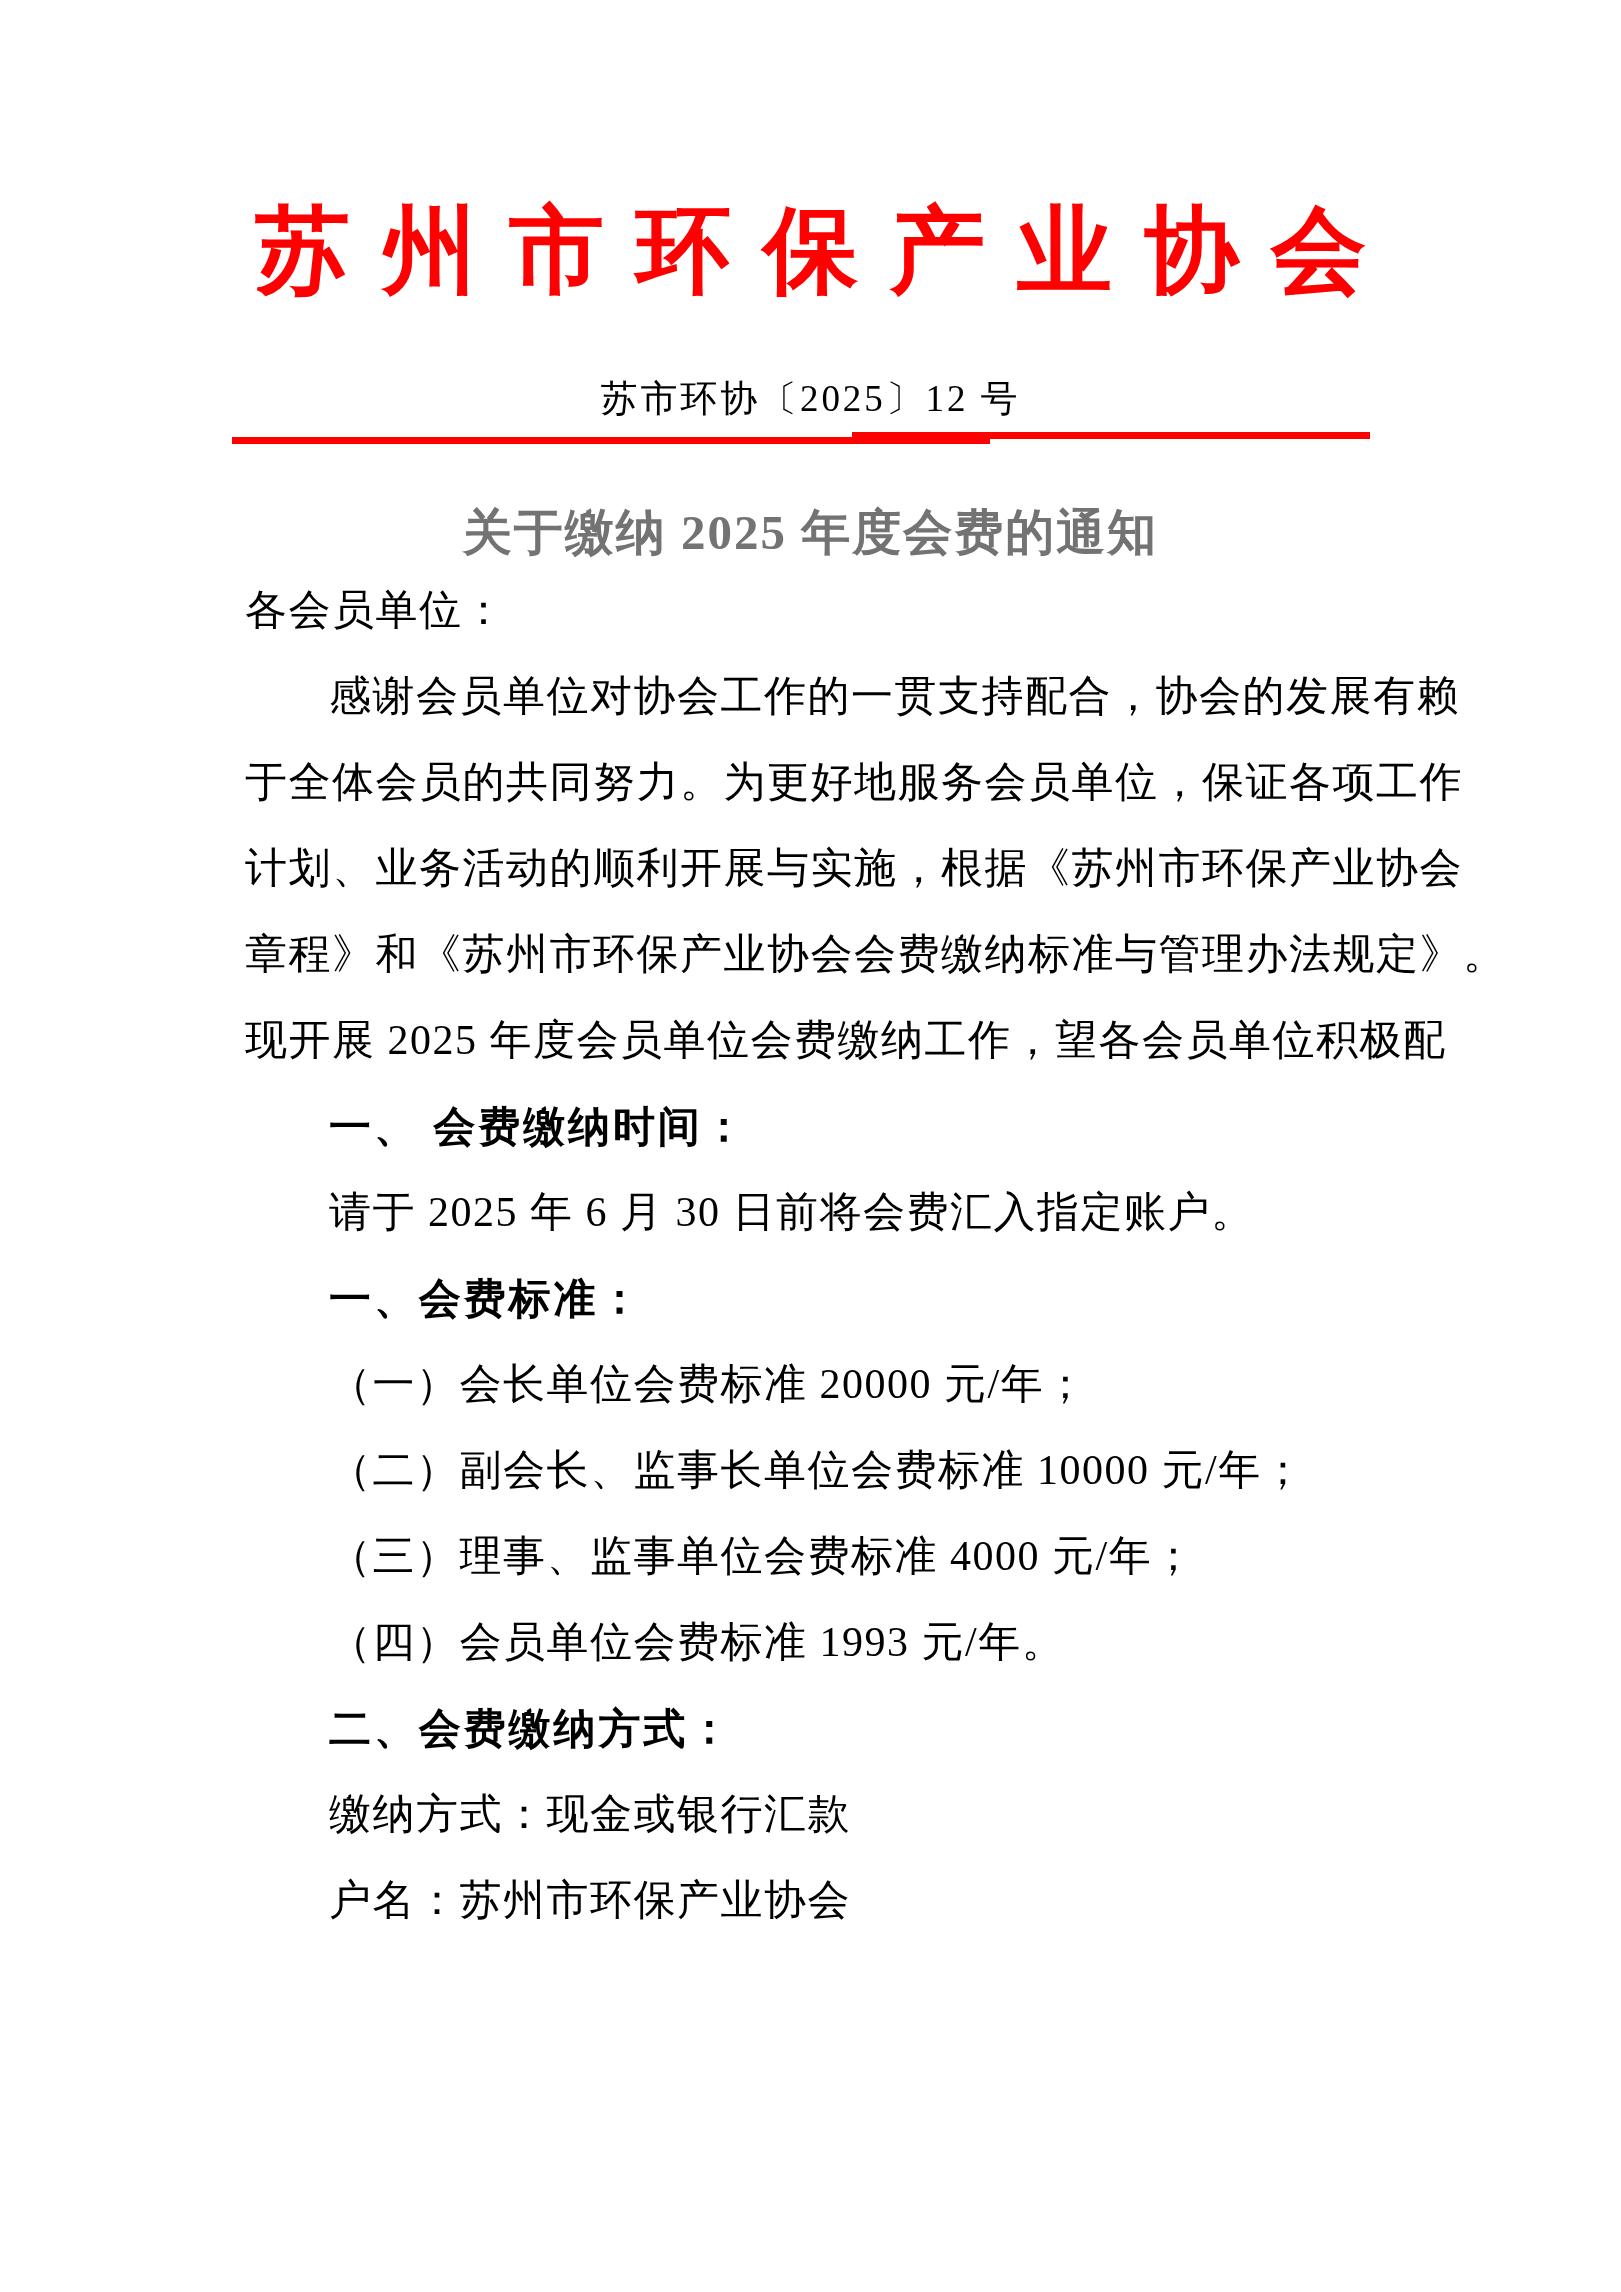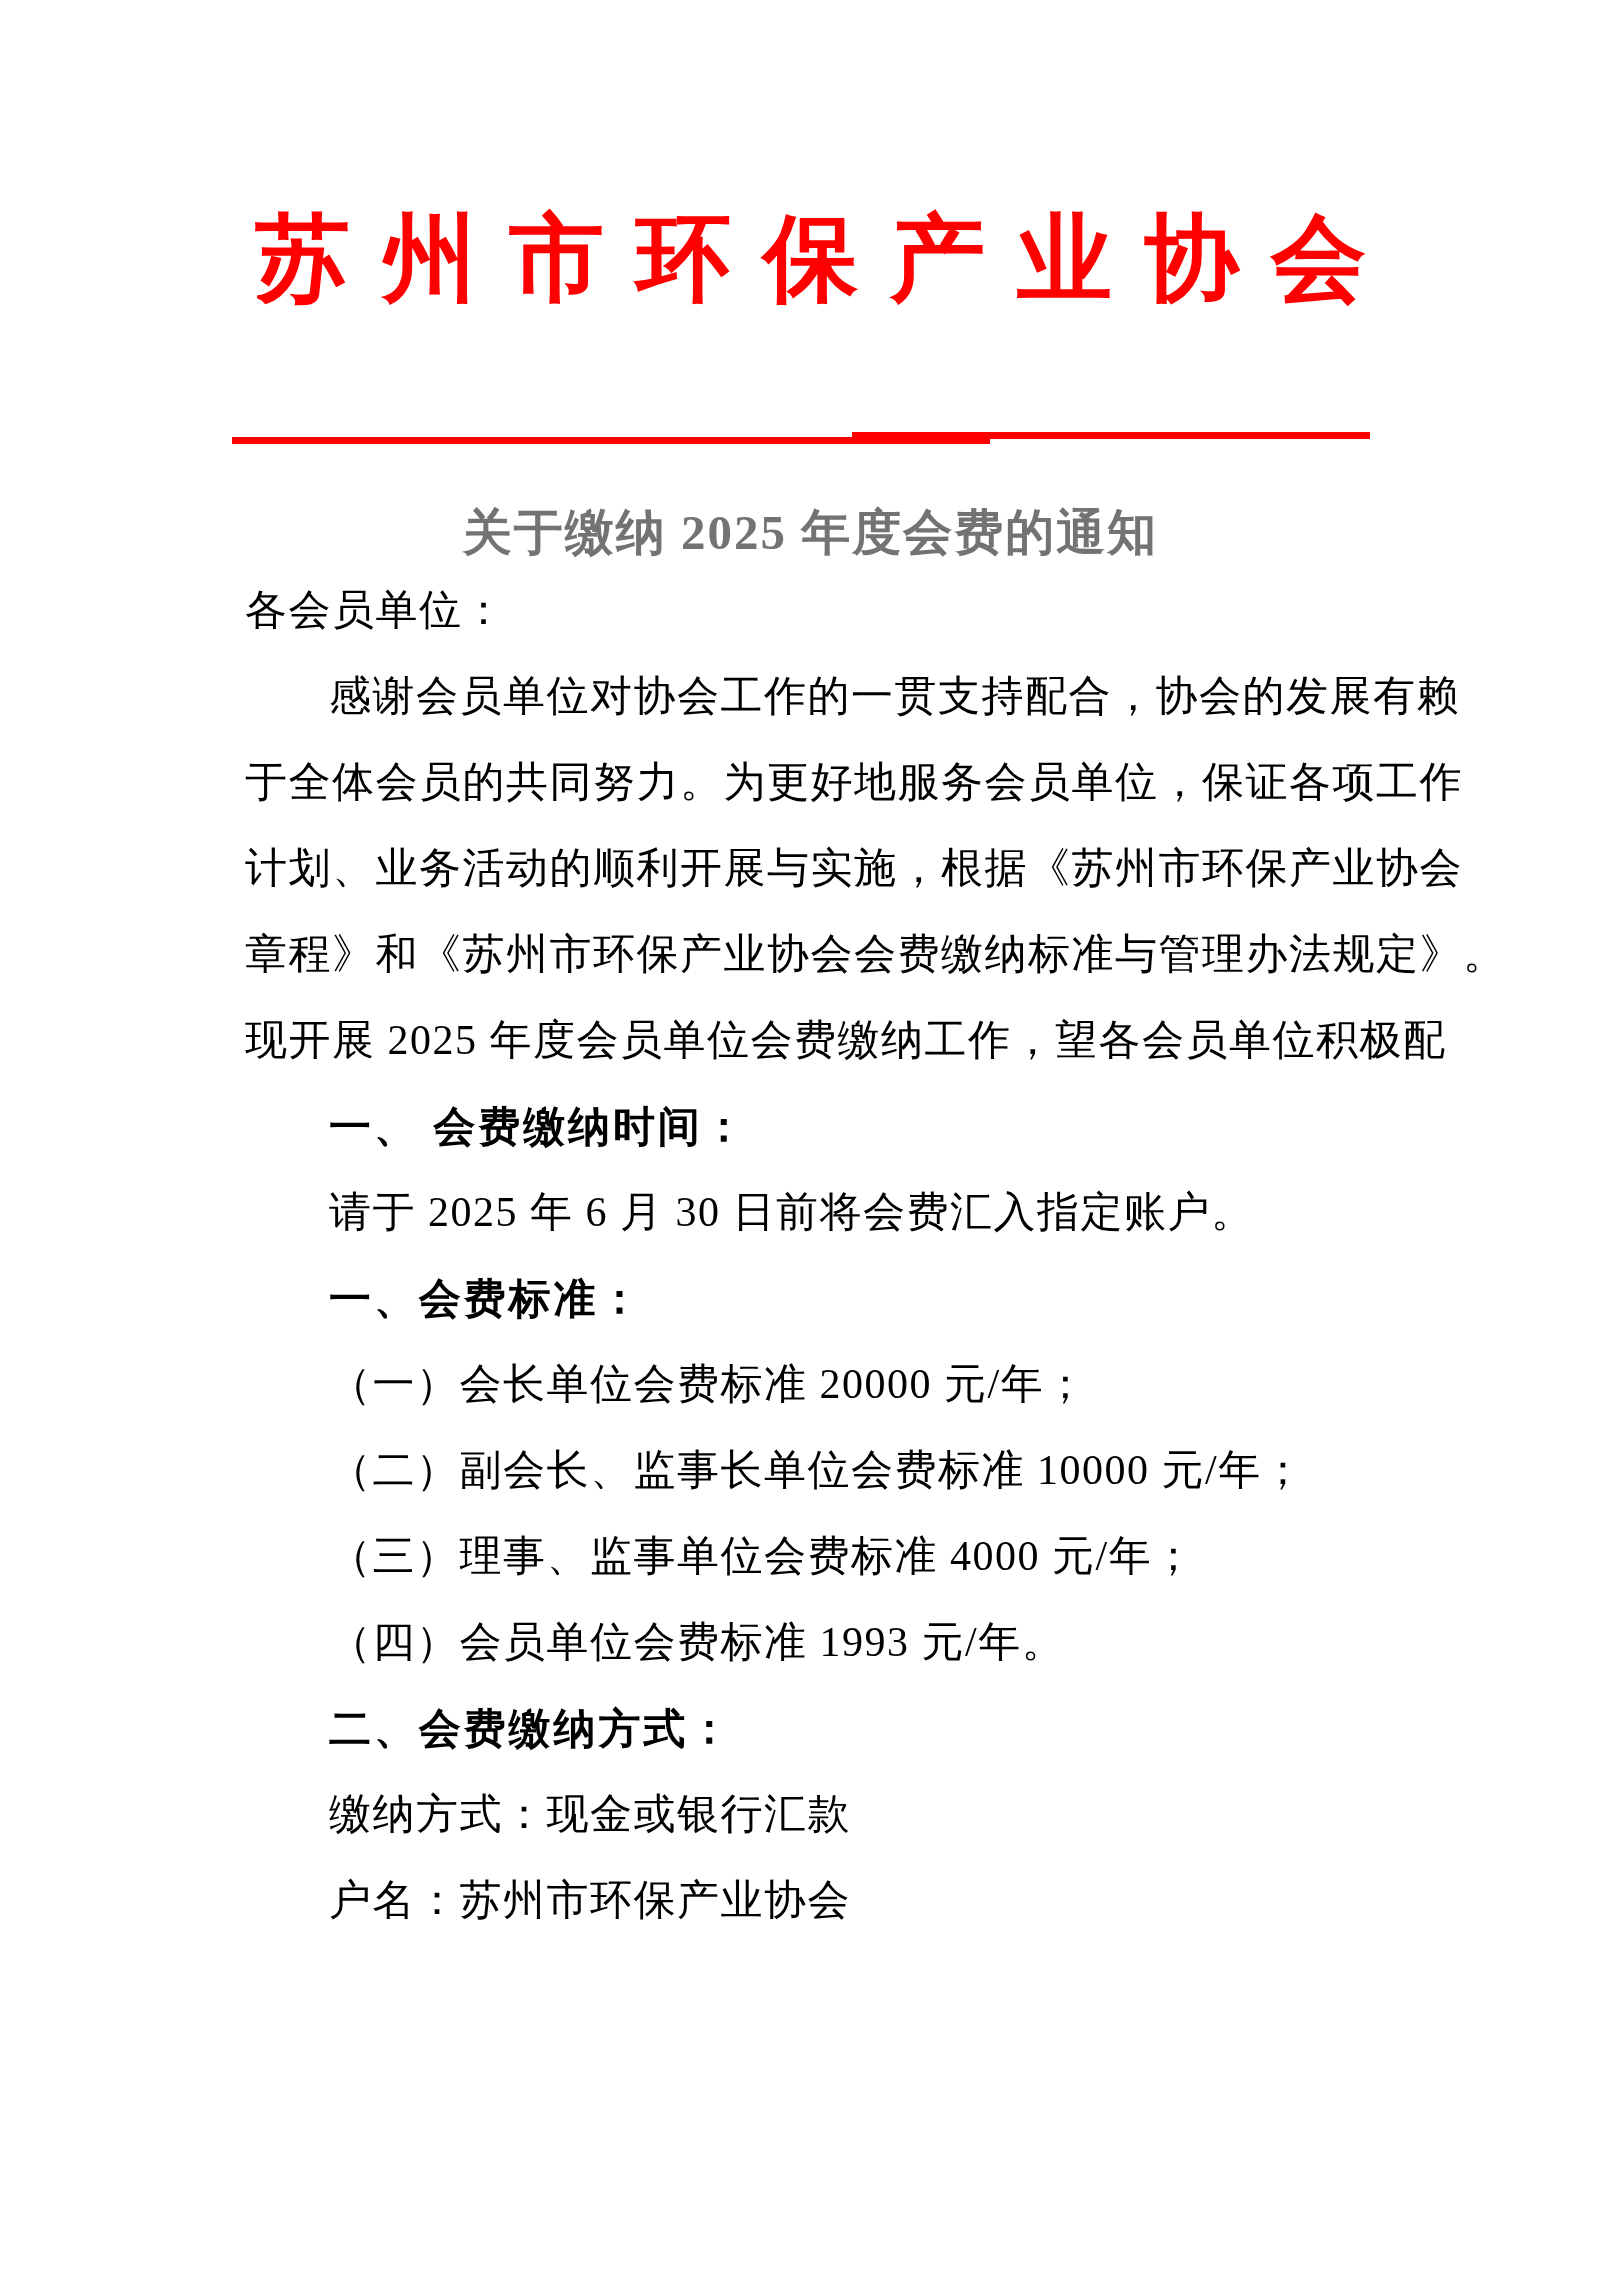--- a/index.html
+++ b/index.html
@@ -11,21 +11,21 @@
     position: relative;
     width: 1621px;
     height: 2293px;
     background: #ffffff;
     overflow: hidden;
     font-family: "Liberation Serif", serif;
     color: #000000;
   }
   .org-title {
     position: absolute;
-    top: 200px;
+    top: 192px;
     left: 0;
     width: 100%;
     text-align: center;
     font-size: 95px;
     font-weight: bold;
     color: var(--accent, #ff0000);
     letter-spacing: 32px;
     text-indent: 32px; 
     white-space: nowrap;
     line-height: 118px;
@@ -93,20 +93,21 @@
     letter-spacing: 2.9px;
   }
 </style>
 </head>
 <body>
 
 <div class="page">
 
   <div class="org-title">苏州市环保产业协会</div>
 
+  <div class="doc-number">苏市环协〔2025〕12 号</div>
 
   <div class="red-line seg-a"></div>
   <div class="red-line seg-b"></div>
 
   <div class="notice-title">关于缴纳 2025 年度会费的通知</div>
 
   <div class="doc-body">
       <div class="line">各会员单位：</div>
       <div class="line indent">感谢会员单位对协会工作的一贯支持配合，协会的发展有赖</div>
       <div class="line">于全体会员的共同努力。为更好地服务会员单位，保证各项工作</div>

